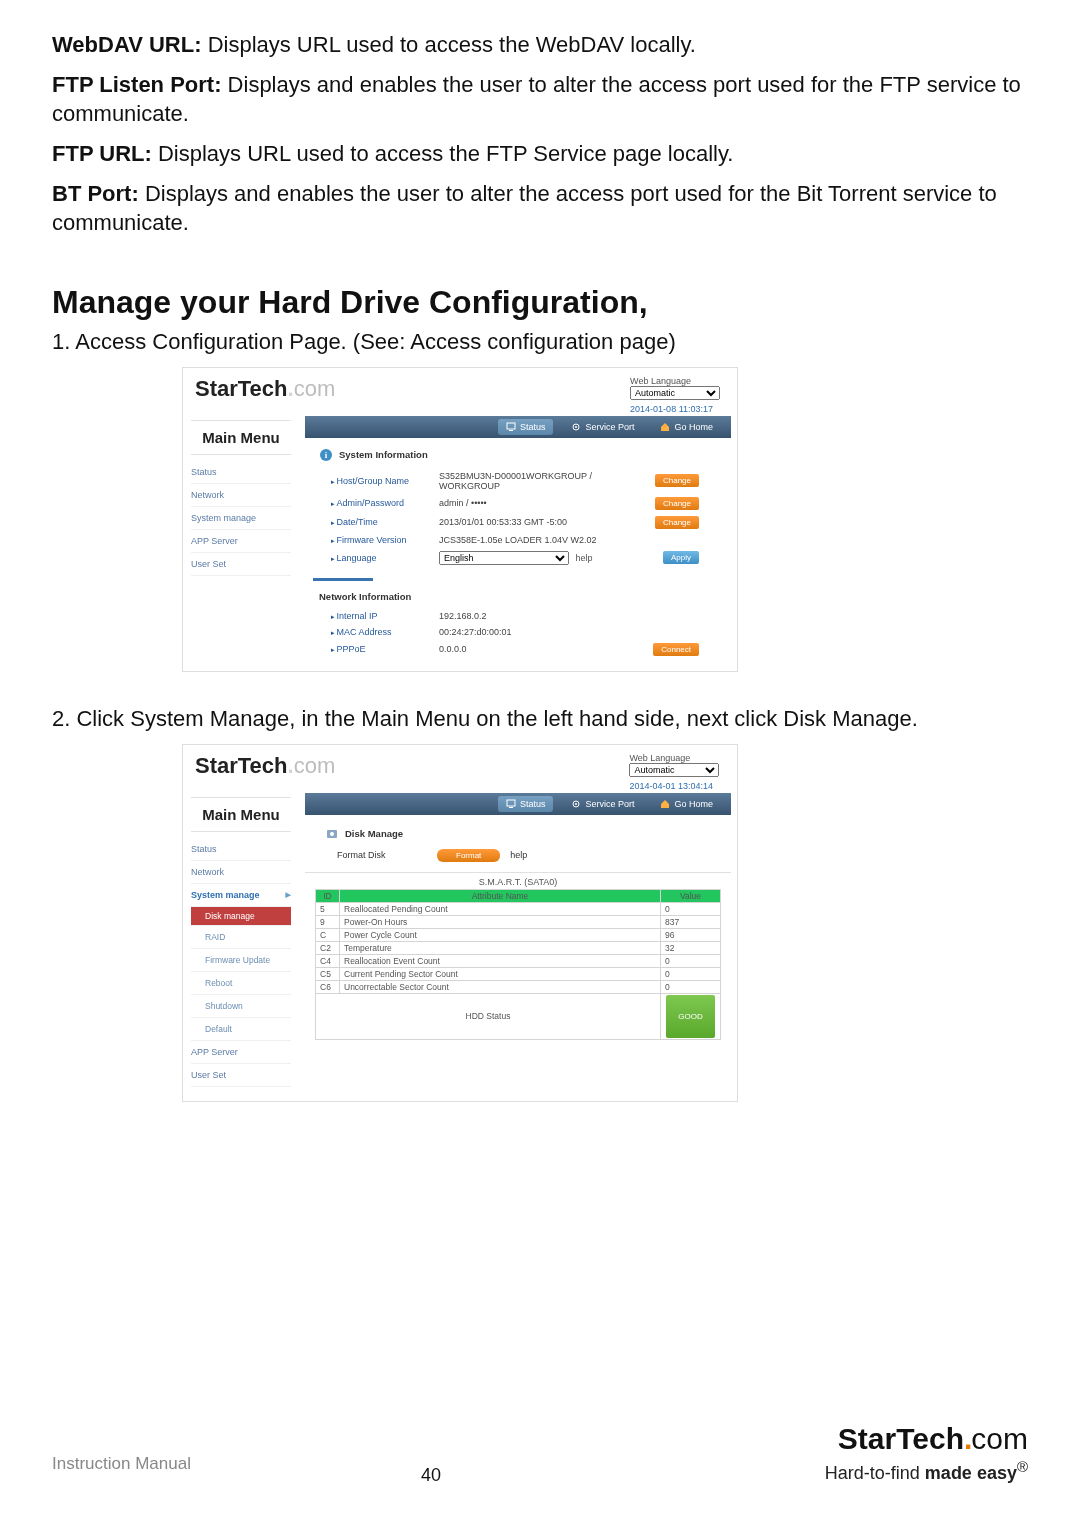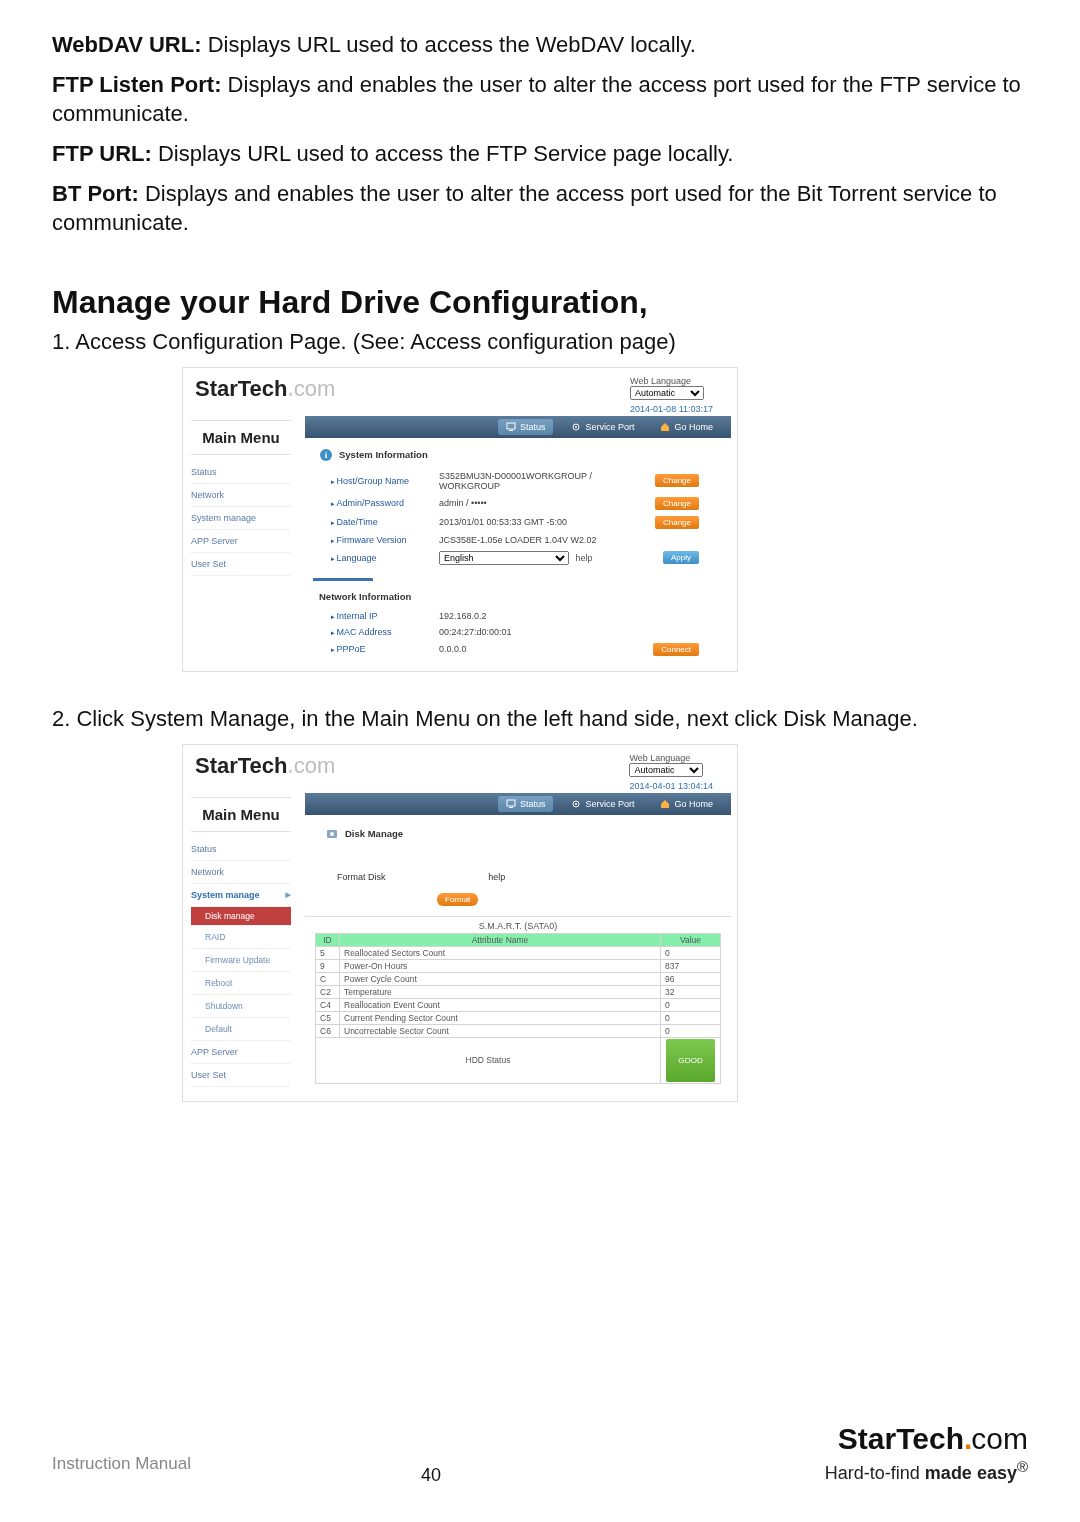--- a/index.html
+++ b/index.html
@@ -40,21 +40,21 @@
     font-size: 9px;
     color: #333;
     position: relative;
   }
   .sc-header { display: flex; align-items: flex-start; padding: 8px 12px 0 12px; }
   .sc-brand { font-size: 22px; font-weight: 700; color: #222; font-family: "Segoe UI", Arial, sans-serif; }
   .sc-brand .dot { color: #d4d4d4; }
   .sc-brand .com { font-weight: 400; color: #bdbdbd; }
   .sc-lang { margin-left: auto; font-size: 9px; color: #555; }
   .sc-lang-row { display: flex; flex-direction: column; align-items: flex-start; }
-  .sc-lang select { font-size: 9px; width: 74px; height: 14px; }
+  .sc-lang select { font-size: 9px; width: 90px; height: 14px; }
   .sc-ts { text-align: right; padding: 4px 12px 2px 0; font-size: 9px; color: #2f6fb0; }
   .sc-body { display: flex; }
   .sc-menu { width: 116px; background: #fff; padding: 4px 8px 14px 8px; }
   .sc-menu-head {
     font-weight: 700; font-size: 15px; color: #222; text-align: center;
     border-top: 1px solid #e1e1e1; border-bottom: 1px solid #e1e1e1;
     padding: 8px 0; margin-bottom: 6px; background: #fff;
   }
   .sc-menu-item { padding: 6px 0; border-bottom: 1px solid #f0f0f0; color: #5a7ba6; font-size: 9px; }
   .sc-menu-item.sub { padding-left: 14px; font-size: 8.5px; color: #6d8eb4; }
@@ -83,25 +83,25 @@
     padding: 2px 8px; border-radius: 2px; margin-right: 32px;
   }
   .info-row .btn.blue { background: linear-gradient(#6fb9e5,#3e8fc6); }
   .info-row select { font-size: 9px; height: 14px; }
   .info-row .help { font-size: 9px; color: #555; margin-left: 4px; }
   .net-sep { width: 60px; height: 3px; background: #3a74b0; margin: 10px 0 0 8px; }
   
   .dm-title { display:flex; align-items:center; gap:6px; margin:12px 0 6px 20px; font-weight:700; font-size:9.5px; }
   .dm-row { display:flex; align-items:center; gap:10px; padding:2px 0 2px 32px; font-size:9px; }
   .dm-row select { font-size: 9px; height: 14px; }
-  .dm-row .fmtbtn { background: linear-gradient(#ff9a3a,#e07b10); color:#fff; font-size:8px; padding:2px 8px; border-radius:6px;margin-top:44px; }
+  .dm-row .fmtbtn { background: linear-gradient(#ff9a3a,#e07b10); color:#fff; font-size:8px; padding:2px 19px; border-radius:6px; }
   .smart-caption { text-align:center; font-size:9px; color:#555; margin-top:8px; border-top:1px solid #e0e0e0; padding-top:4px; }
   table.smart { width: calc(100% - 20px); margin: 2px 10px 0 10px; border-collapse: collapse; font-size: 8.5px; }
   table.smart th, table.smart td { border: 1px solid #d4d4d4; padding: 1px 4px; color: #555; }
-  table.smart th { font-weight: 400; background: #86efac; text-align: center; }
+  table.smart th { font-weight: 400; background: #22c55e; text-align: center; }
   table.smart td.id { width: 24px; }
   table.smart td.val { width: 60px; }
   .hdd-status-row td { text-align:center; }
   .hdd-status-row .good { display:inline-block; background: linear-gradient(#7ec850,#59a82b); color:#fff; padding:17px 12px; border-radius:2px; font-size:8px; }
   .screenshot.second { margin-top: 6px; }
   .screenshot.second .sc-menu-item.head2 {
     color:#2f6fb0; font-weight:700; display:flex; justify-content:space-between; align-items:center;
   }
   .chev { font-size: 7px; color:#6aa0c8; }
 </style>
@@ -309,21 +309,21 @@
         <thead>
           <tr>
             <th>ID</th>
             <th>Attribute Name</th>
             <th>Value</th>
           </tr>
         </thead>
         <tbody id="smart-body">
             <tr>
               <td class="id">5</td>
-              <td>Reallocated Sectors Count</td>
+              <td>Reallocated Pending Count</td>
               <td class="val">0</td>
             </tr>
             <tr>
               <td class="id">9</td>
               <td>Power-On Hours</td>
               <td class="val">837</td>
             </tr>
             <tr>
               <td class="id">C</td>
               <td>Power Cycle Count</td>

